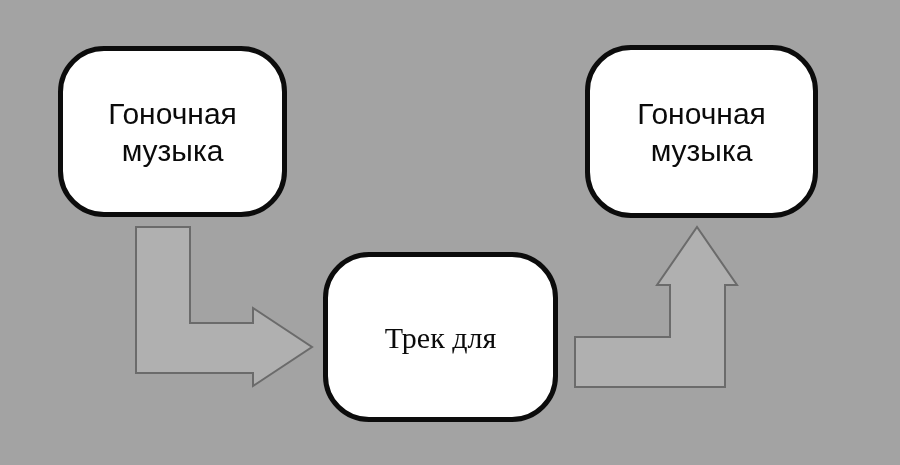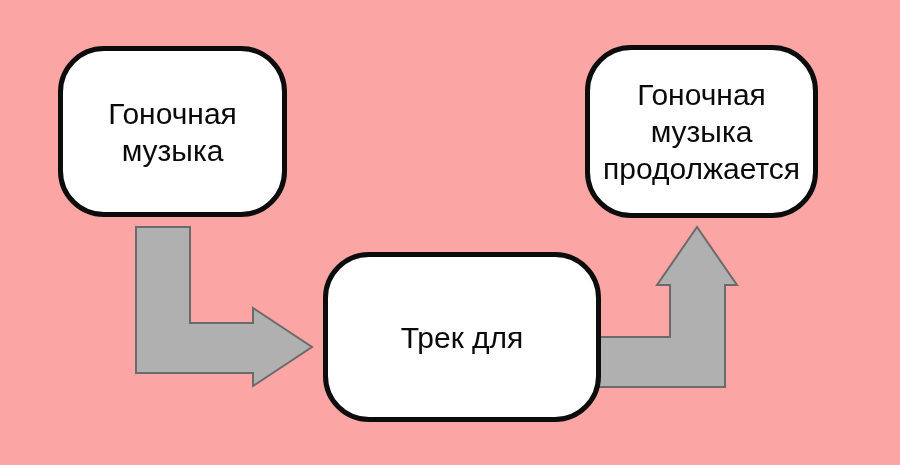--- a/index.html
+++ b/index.html
@@ -4,21 +4,21 @@
 <style>
   html, body {
     margin: 0;
     padding: 0;
     background: #ffffff;
   }
   .canvas {
     position: relative;
     width: 900px;
     height: 465px;
-    background: #fca5a5;
+    background: #a3a3a3;
     overflow: hidden;
     font-family: "Liberation Sans", "DejaVu Sans", sans-serif;
   }
   .arrow-layer {
     position: absolute;
     left: 0;
     top: 0;
     width: 900px;
     height: 465px;
   }
@@ -43,22 +43,23 @@
   }
   #node-racing-music {
     left: 58px;
     top: 46px;
     width: 229px;
     height: 171px;
   }
   #node-zone-mode-track {
     left: 323px;
     top: 252px;
-    width: 278px;
+    width: 235px;
     height: 170px;
+    font-family: Liberation Serif, serif;
   }
   #node-racing-music-continues {
     left: 585px;
     top: 45px;
     width: 233px;
     height: 173px;
   }
 </style>
 </head>
 <body>
@@ -75,16 +76,15 @@
     <span class="line">музыка</span>
   </div>
 
   <div class="node" id="node-zone-mode-track">
     <span class="line">Трек для</span>
   </div>
 
   <div class="node" id="node-racing-music-continues">
     <span class="line">Гоночная</span>
     <span class="line">музыка</span>
-    <span class="line">продолжается</span>
   </div>
 
 </div>
 
 </body></html>

